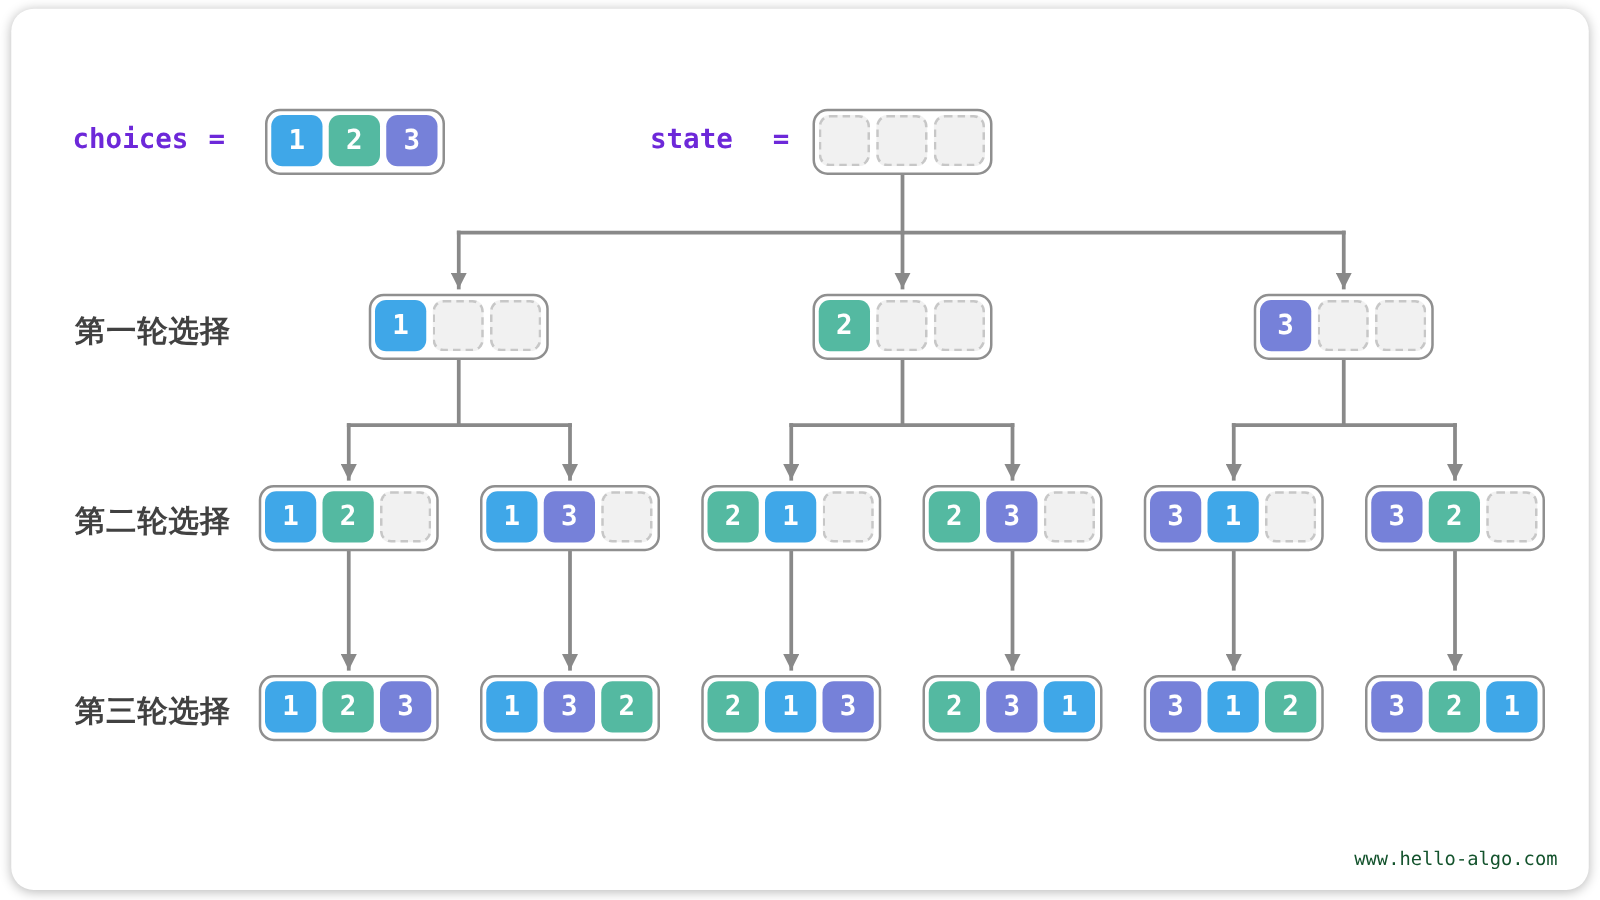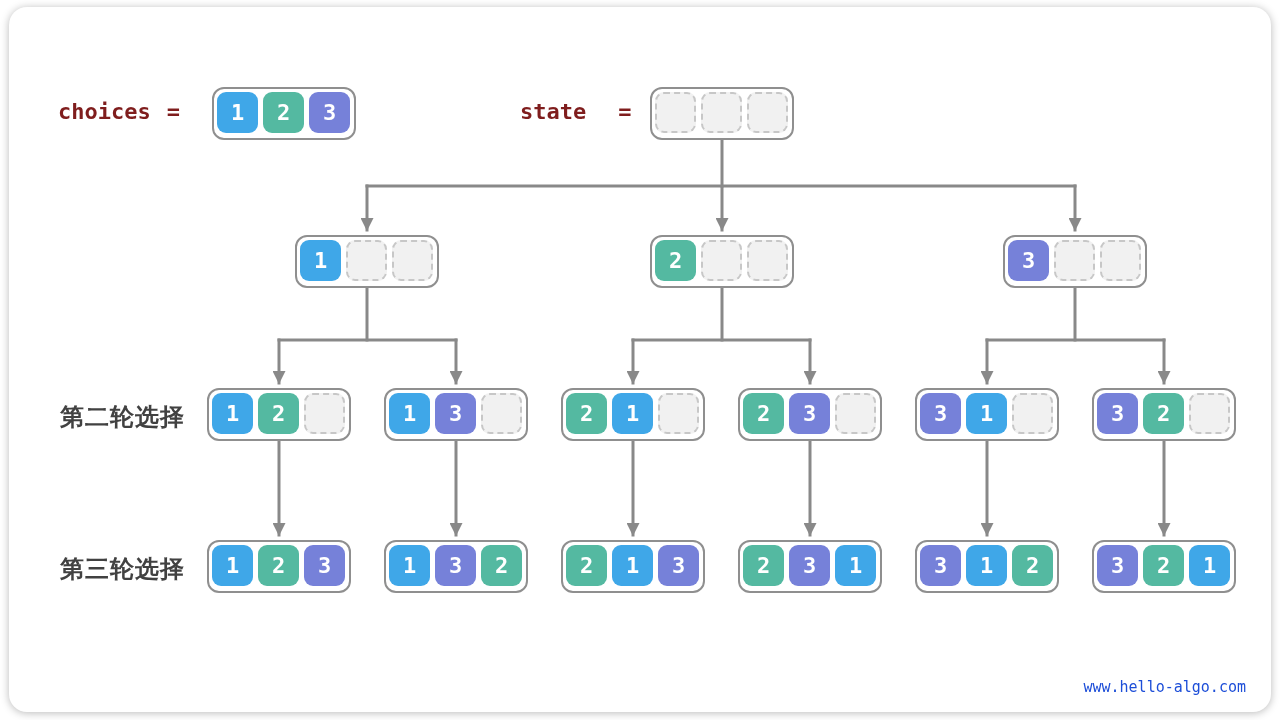--- a/index.html
+++ b/index.html
@@ -3,36 +3,36 @@
 <meta charset="utf-8">
 <style>
   html,body{margin:0;padding:0;background:#ffffff;font-family:"Liberation Sans",sans-serif;}
   .canvas{position:relative;width:1280px;height:720px;overflow:hidden;}
   .card{position:absolute;left:9px;top:7px;width:1262px;height:705px;background:#ffffff;
         border-radius:18px;box-shadow:0 1px 9px rgba(0,0,0,0.28);}
   svg.connectors{position:absolute;left:0;top:0;width:1280px;height:720px;pointer-events:none;}
 
   .hlabel{position:absolute;display:flex;gap:16px;align-items:baseline;
           font-family:"DejaVu Sans Mono","Liberation Mono",monospace;
-          font-weight:bold;font-size:22px;color:#7f1d1d;}
+          font-weight:bold;font-size:22px;color:#6d28d9;}
   .rlabel{position:absolute;left:60px;font-size:24px;font-weight:600;color:#414141;
           font-family:"Liberation Sans",sans-serif;letter-spacing:1px;}
 
   .node{position:absolute;display:flex;gap:5px;padding:3px;background:#ffffff;
         border:2.5px solid #8f8f8f;border-radius:12px;box-sizing:border-box;height:53px;width:144px;}
   .cell{width:41px;height:41px;border-radius:9px;display:flex;align-items:center;justify-content:center;
         font-family:"DejaVu Sans Mono","Liberation Mono",monospace;font-weight:bold;font-size:22px;
         color:#ffffff;box-sizing:border-box;flex:0 0 41px;}
   .cell.v1{background:#3fa7e8;}
   .cell.v2{background:#54b9a1;}
   .cell.v3{background:#7681d9;}
   .cell.empty{background:#f1f1f1;border:2px dashed #c7c7c7;}
 
   .watermark{position:absolute;right:34px;top:678px;font-family:"DejaVu Sans Mono","Liberation Mono",monospace;
-             font-size:15px;color:#1d4ed8;}
+             font-size:15px;color:#14532d;}
 </style>
 </head>
 <body>
 
 <div class="canvas">
   <div class="card"></div>
 
   <svg class="connectors" viewBox="0 0 1280 720" xmlns="http://www.w3.org/2000/svg">
     <defs>
       <marker id="arrow" viewBox="0 0 12 12" refX="11" refY="6" markerUnits="userSpaceOnUse" markerWidth="13" markerHeight="13" orient="auto">
@@ -82,20 +82,21 @@
   <div class="hlabel" style="left:520px;top:99px;gap:32px;">
     <span>state</span>
     <span>=</span>
   </div>
   <div class="node" style="left:650px;top:87px;">
     <span class="cell empty"></span>
     <span class="cell empty"></span>
     <span class="cell empty"></span>
   </div>
 
+  <div class="rlabel" style="top:249px;">第一轮选择</div>
   <div class="rlabel" style="top:401px;">第二轮选择</div>
   <div class="rlabel" style="top:553px;">第三轮选择</div>
 
   <div class="node" style="left:295px;top:235px;">
     <span class="cell v1">1</span>
     <span class="cell empty"></span>
     <span class="cell empty"></span>
   </div>
   <div class="node" style="left:650px;top:235px;">
     <span class="cell v2">2</span>

